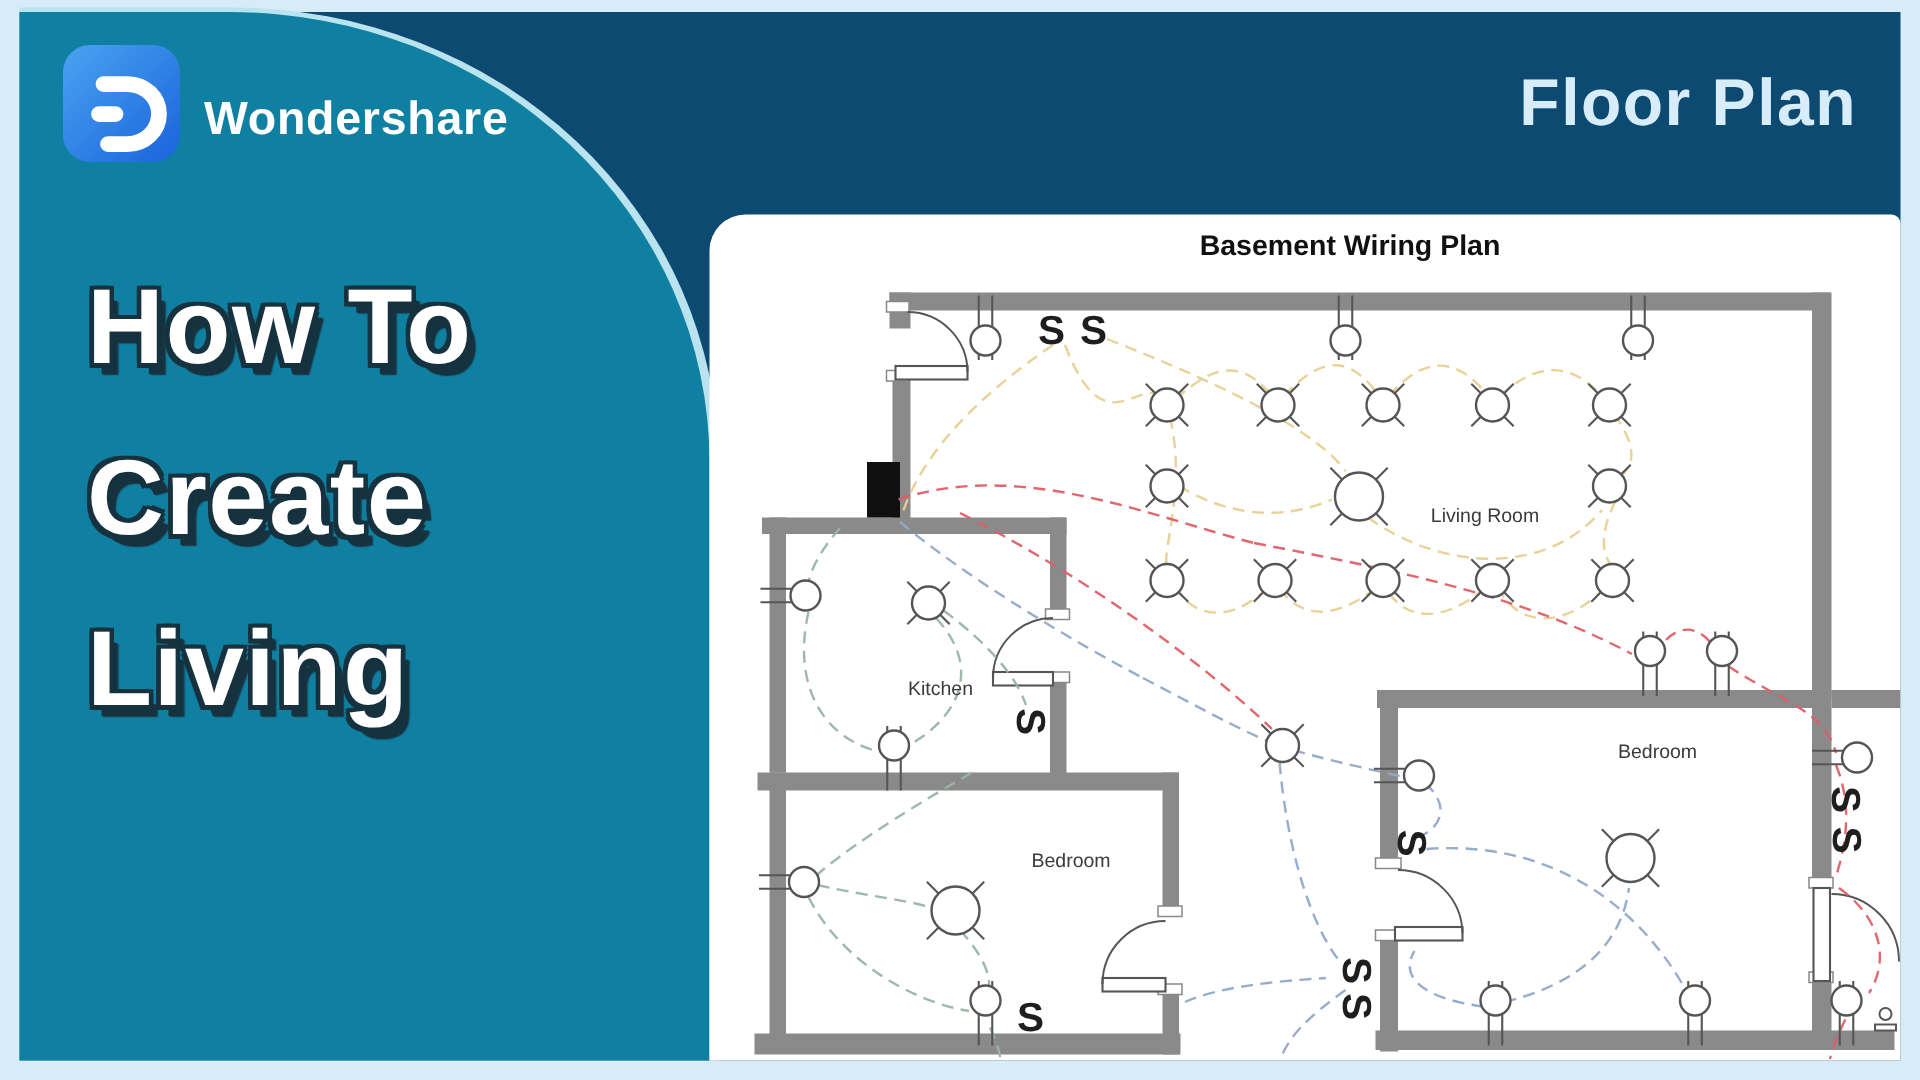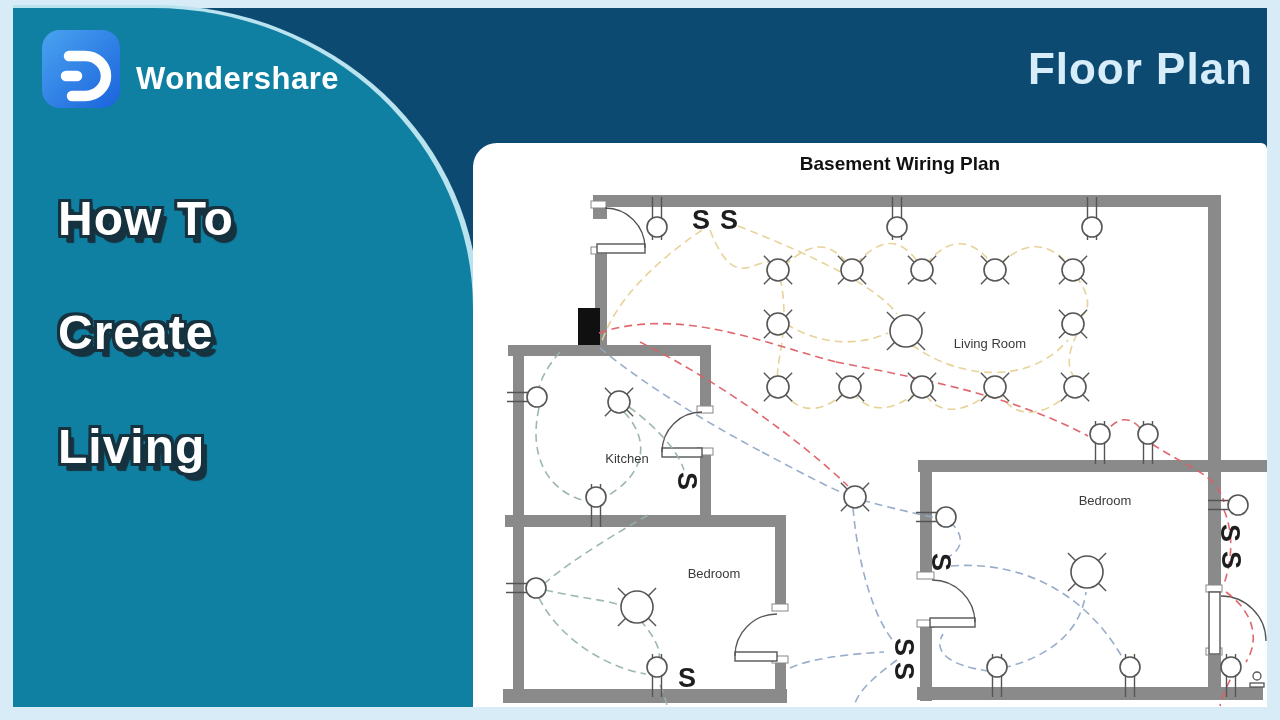--- a/index.html
+++ b/index.html
@@ -9,24 +9,24 @@
   }
   .frame{position:absolute;inset:0;background:var(--frame,#d7ecf7);}
   .navy-bg{position:absolute;left:13px;top:8px;right:13px;bottom:13px;background:var(--navy,#0d4a72);}
   .teal-edge{position:absolute;left:13px;top:5px;width:466px;height:702px;
     background:#b9e3ef;border-top-right-radius:324px 304px;}
   .teal-shape{position:absolute;left:13px;top:8px;width:460px;height:699px;
     background:var(--teal,#1080a2);border-top-right-radius:320px 300px;}
   .logo-box{position:absolute;left:42px;top:30px;width:78px;height:78px;}
   .brand{position:absolute;left:136px;top:34px;color:#ffffff;font-weight:bold;
     font-size:31px;line-height:37px;letter-spacing:.5px;margin-top:26px;}
-  .badge{position:absolute;top:44px;right:27px;color:#d7edfa;font-weight:bold;
+  .badge{position:absolute;top:44px;right:42px;color:#d7edfa;font-weight:bold;
     font-size:44px;letter-spacing:1px;}
   .headline{position:absolute;left:58px;top:162px;color:#ffffff;font-weight:bold;
-    font-size:48px;line-height:114px;letter-spacing:1px;}
+    font-size:71px;line-height:114px;letter-spacing:1px;}
   .headline div{
     text-shadow:
       -3px -3px 0 #16323f, 0 -3px 0 #16323f, 3px -3px 0 #16323f,
       -3px 0 0 #16323f, 3px 0 0 #16323f,
       -3px 3px 0 #16323f, 0 3px 0 #16323f, 3px 3px 0 #16323f,
       5px 7px 0 #16323f, 6px 8px 1px #16323f;
   }
   .panel{position:absolute;left:473px;top:143px;width:794px;height:564px;
     background:#ffffff;border-radius:24px 6px 0 0;overflow:hidden;}
   .panel svg{display:block;width:794px;height:564px;}

